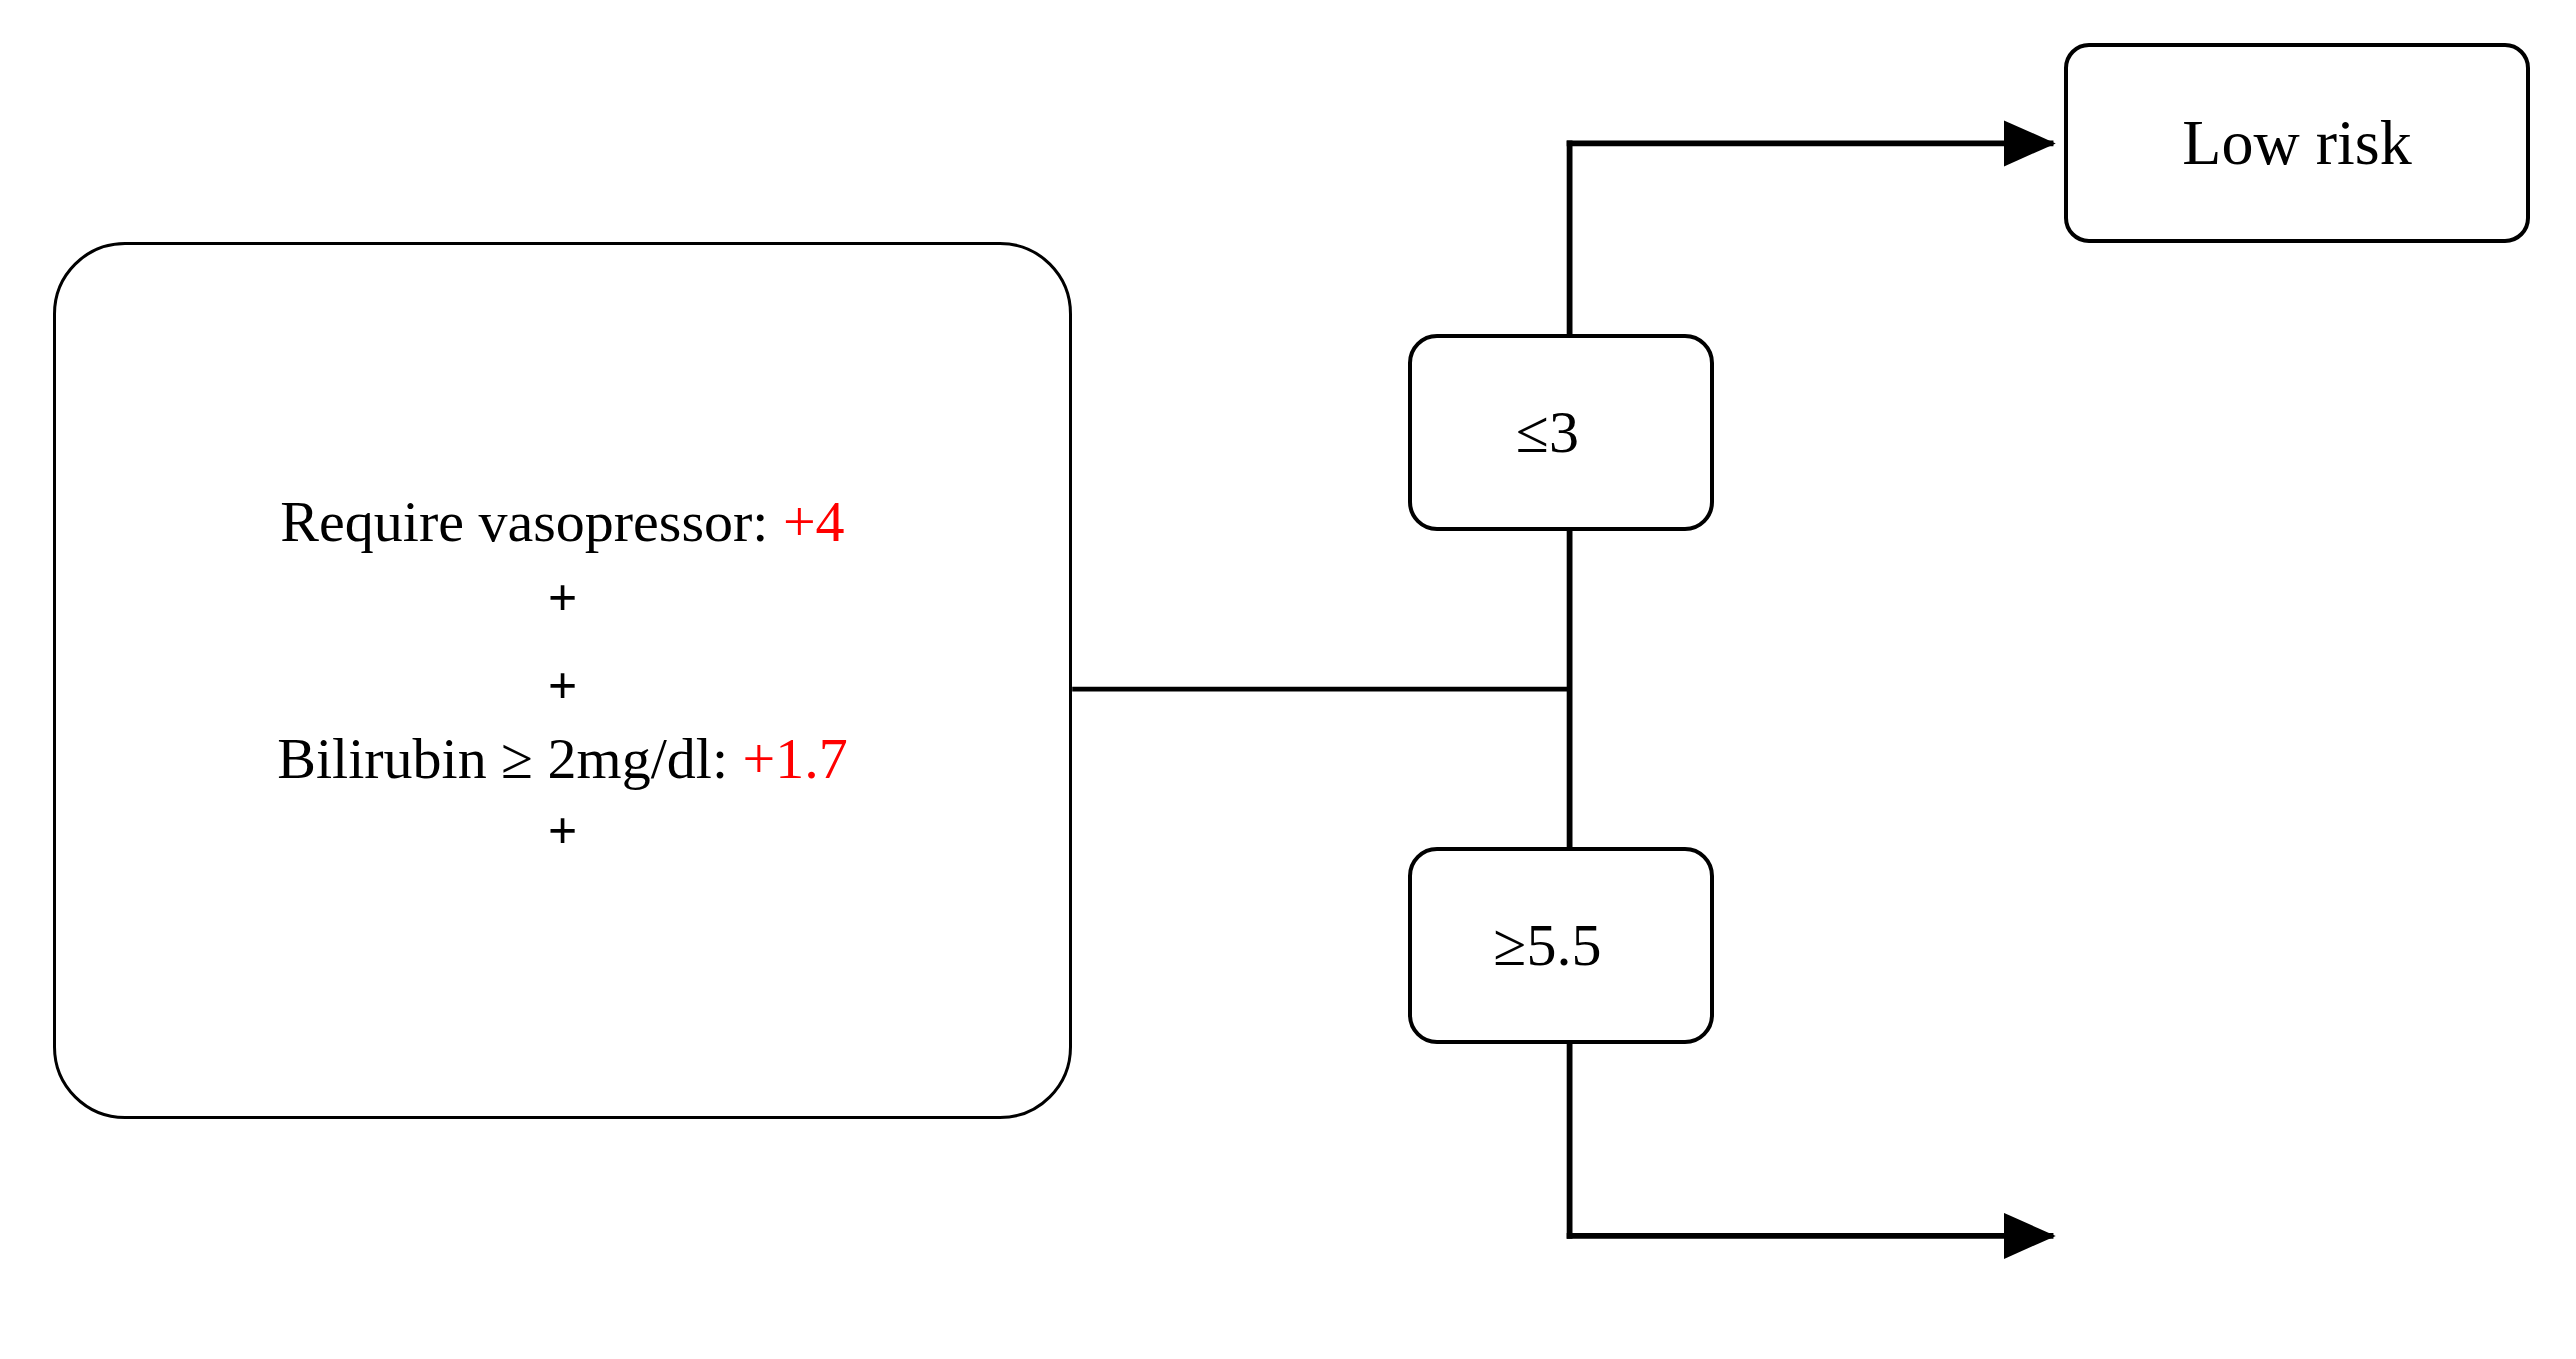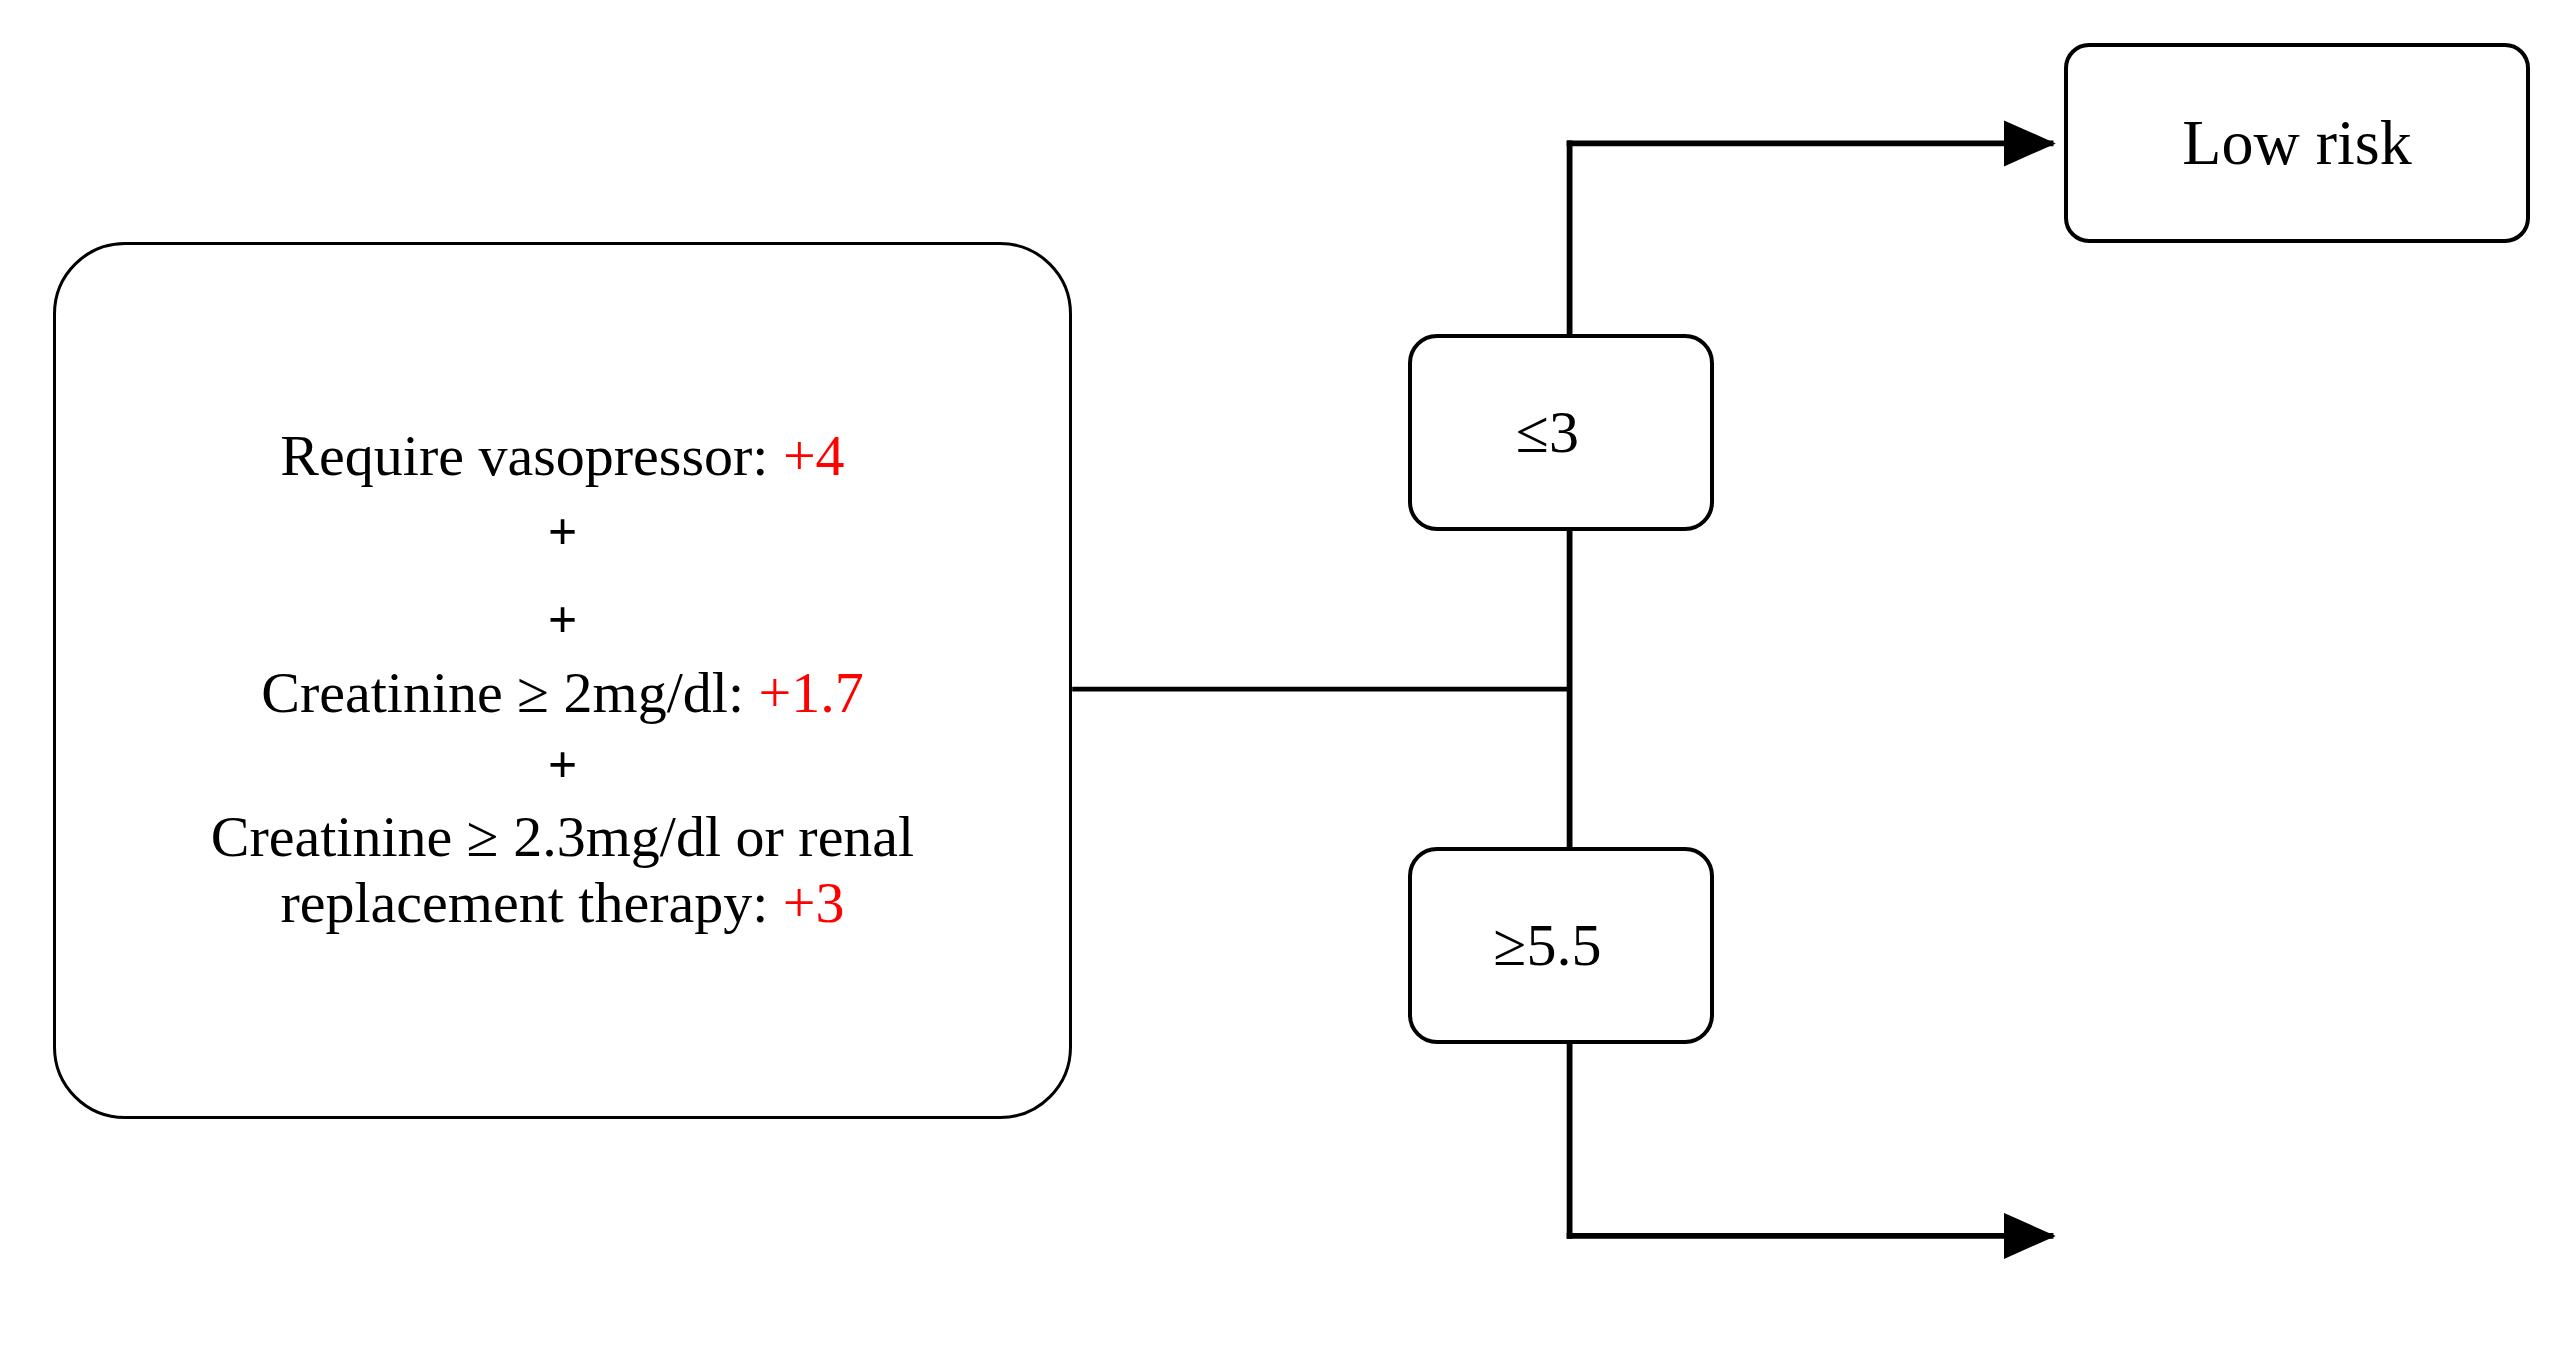--- a/index.html
+++ b/index.html
@@ -140,28 +140,25 @@
     <div class="line crit">
       <span>Require vasopressor: </span><span class="score">+4</span>
     </div>
 
     <div class="line plus">+</div>
 
 
     <div class="line plus">+</div>
 
     <div class="line crit">
-      <span>Creatinine ≥ 2mg/dl: </span><span class="score">+1.7</span>
+      <span>Bilirubin ≥ 2mg/dl: </span><span class="score">+1.7</span>
     </div>
 
     <div class="line plus tight">+</div>
 
-    <div class="crit-wrap">
-      <span>Creatinine ≥ 2.3mg/dl or renal replacement therapy: </span><span class="score">+3</span>
-    </div>
   </div>
 
   <div class="node threshold-box" id="threshold-low">
     <span class="thr-text">≤3</span>
   </div>
 
   <div class="node threshold-box" id="threshold-high">
     <span class="thr-text">≥5.5</span>
   </div>
 

